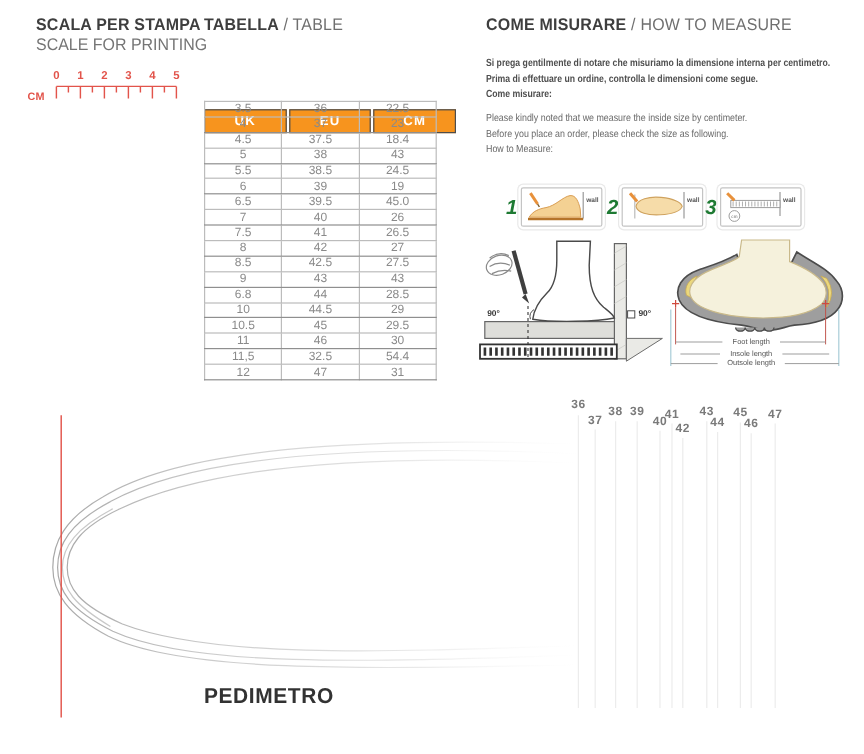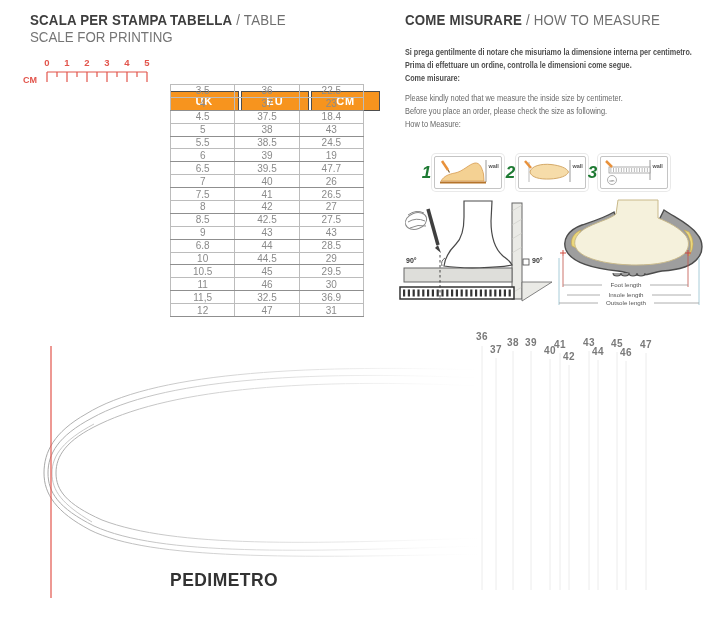--- a/index.html
+++ b/index.html
@@ -107,21 +107,21 @@
           <td>24.5</td>
         </tr>
         <tr>
           <td>6</td>
           <td>39</td>
           <td>19</td>
         </tr>
         <tr>
           <td>6.5</td>
           <td>39.5</td>
-          <td>47.7</td>
+          <td>45.0</td>
         </tr>
         <tr>
           <td>7</td>
           <td>40</td>
           <td>26</td>
         </tr>
         <tr>
           <td>7.5</td>
           <td>41</td>
           <td>26.5</td>
@@ -157,21 +157,21 @@
           <td>29.5</td>
         </tr>
         <tr>
           <td>11</td>
           <td>46</td>
           <td>30</td>
         </tr>
         <tr>
           <td>11,5</td>
           <td>32.5</td>
-          <td>36.9</td>
+          <td>54.4</td>
         </tr>
         <tr>
           <td>12</td>
           <td>47</td>
           <td>31</td>
         </tr>
       </tbody>
   </table>
 
   <div class="abs heading" style="left:405px;top:12px;">

